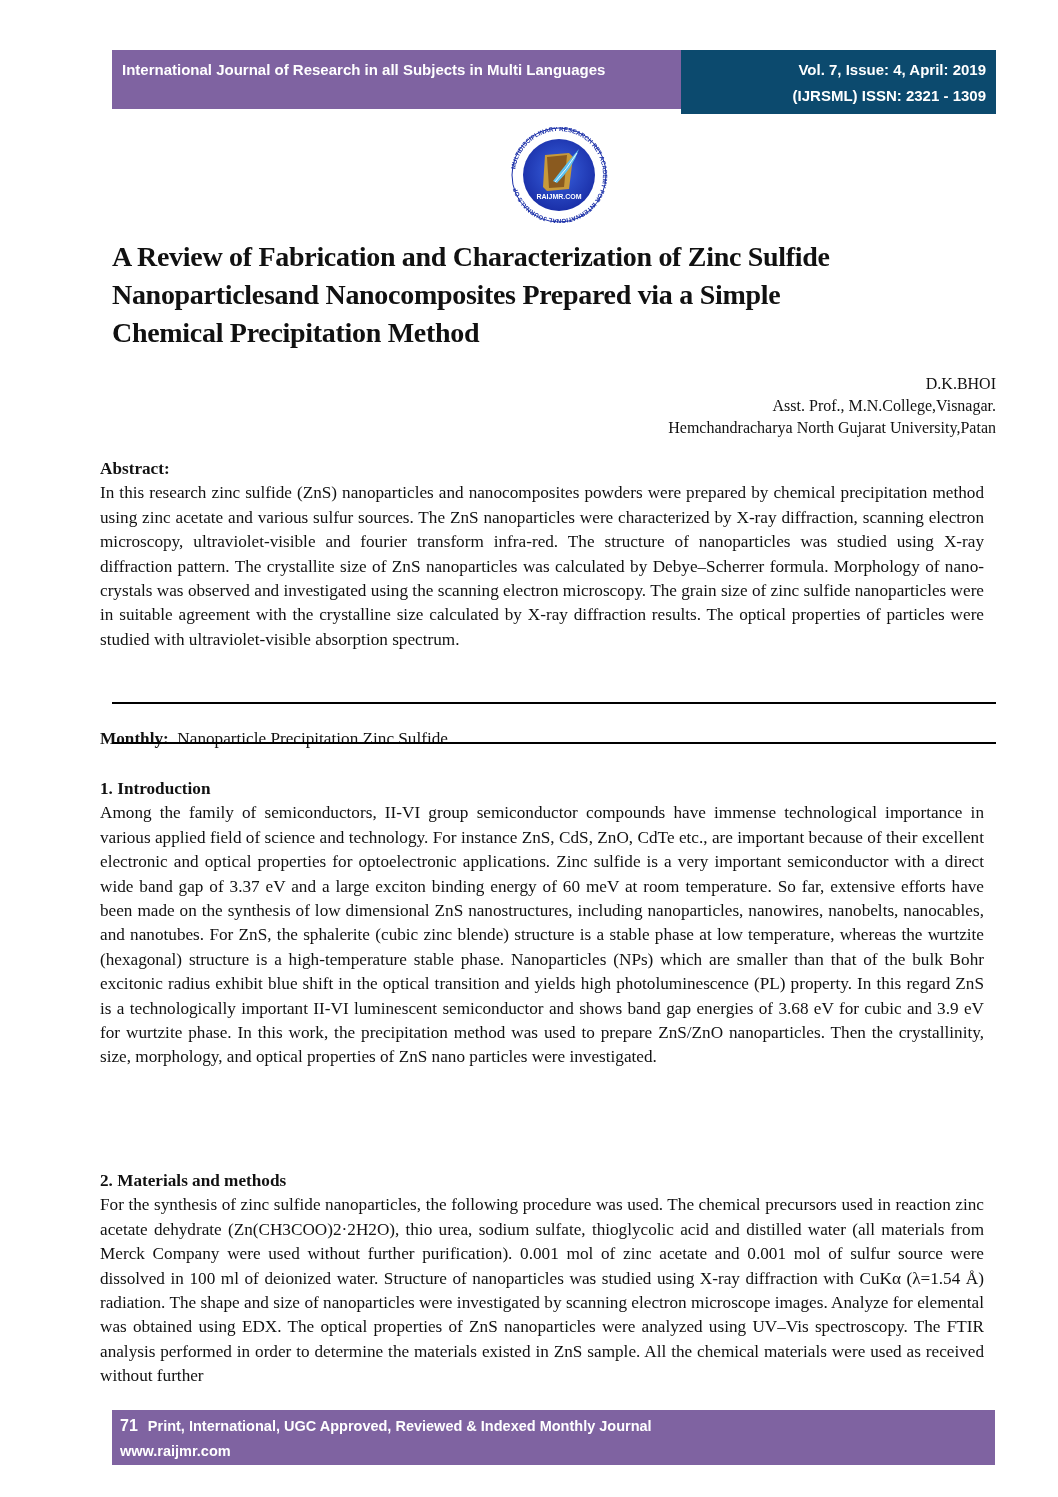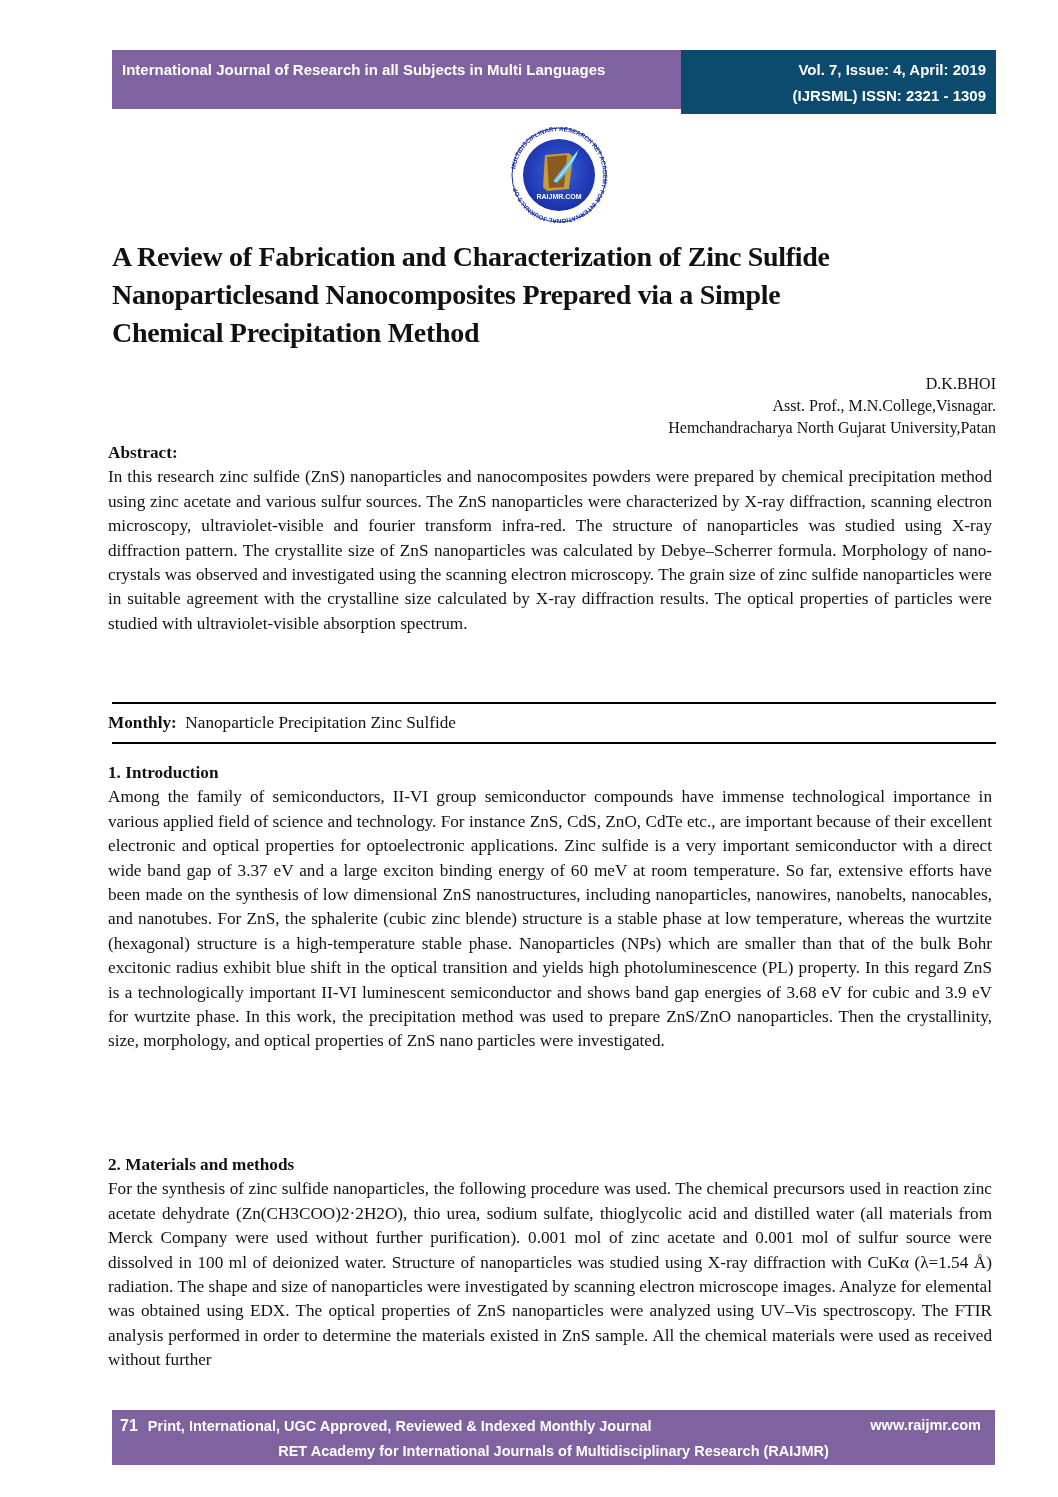--- a/index.html
+++ b/index.html
@@ -15,28 +15,28 @@
   .logo { position: absolute; left: 507px; top: 127px; width: 104px; height: 96px; }
 
   .title { position: absolute; left: 112px; top: 238px; width: 884px; 
            font-family: "Liberation Serif", serif; font-weight: bold; font-size: 28px; line-height: 38px; color: #111;
            letter-spacing: -0.3px; }
 
   .author { position: absolute; left: 112px; top: 373px; width: 884px; text-align: right;
             font-family: "Liberation Serif", serif; font-size: 16px; line-height: 22px; color: #111; }
 
   .body-text { font-family: "Liberation Serif", serif; font-size: 17.2px; line-height: 24.4px; color: #111; text-align: justify; }
-  .sec { position: absolute; left: 108px; width: 884px; }
+  .sec { position: absolute; left: 100px; width: 884px; margin-top: 16px; }
   .heading { font-weight: bold; }
 
   .rule { position: absolute; left: 112px; width: 884px; height: 2px; background: #000; }
 
   .ftr { position: absolute; left: 112px; top: 1410px; width: 883px; height: 55px; background: #7f63a1; color: #fff;
          font-family: "Liberation Sans", sans-serif; font-weight: bold; font-size: 14.5px; line-height: 25px; box-sizing: border-box; padding-top: 3px; }
-  .ftr-row1 { display: flex; justify-content: space-between; padding: 0 14px 0 8px; }
+  .ftr-row1 { display: flex; justify-content: space-between; padding: 0 14px 0 8px; flex-direction: column; }
   .ftr-row2 { text-align: center; }
   .pg { font-size: 16px; margin-right: 6px; }
 </style>
 </head>
 <body>
 
 <div class="page">
 
   <div class="hdr">
     <div class="hdr-left">

